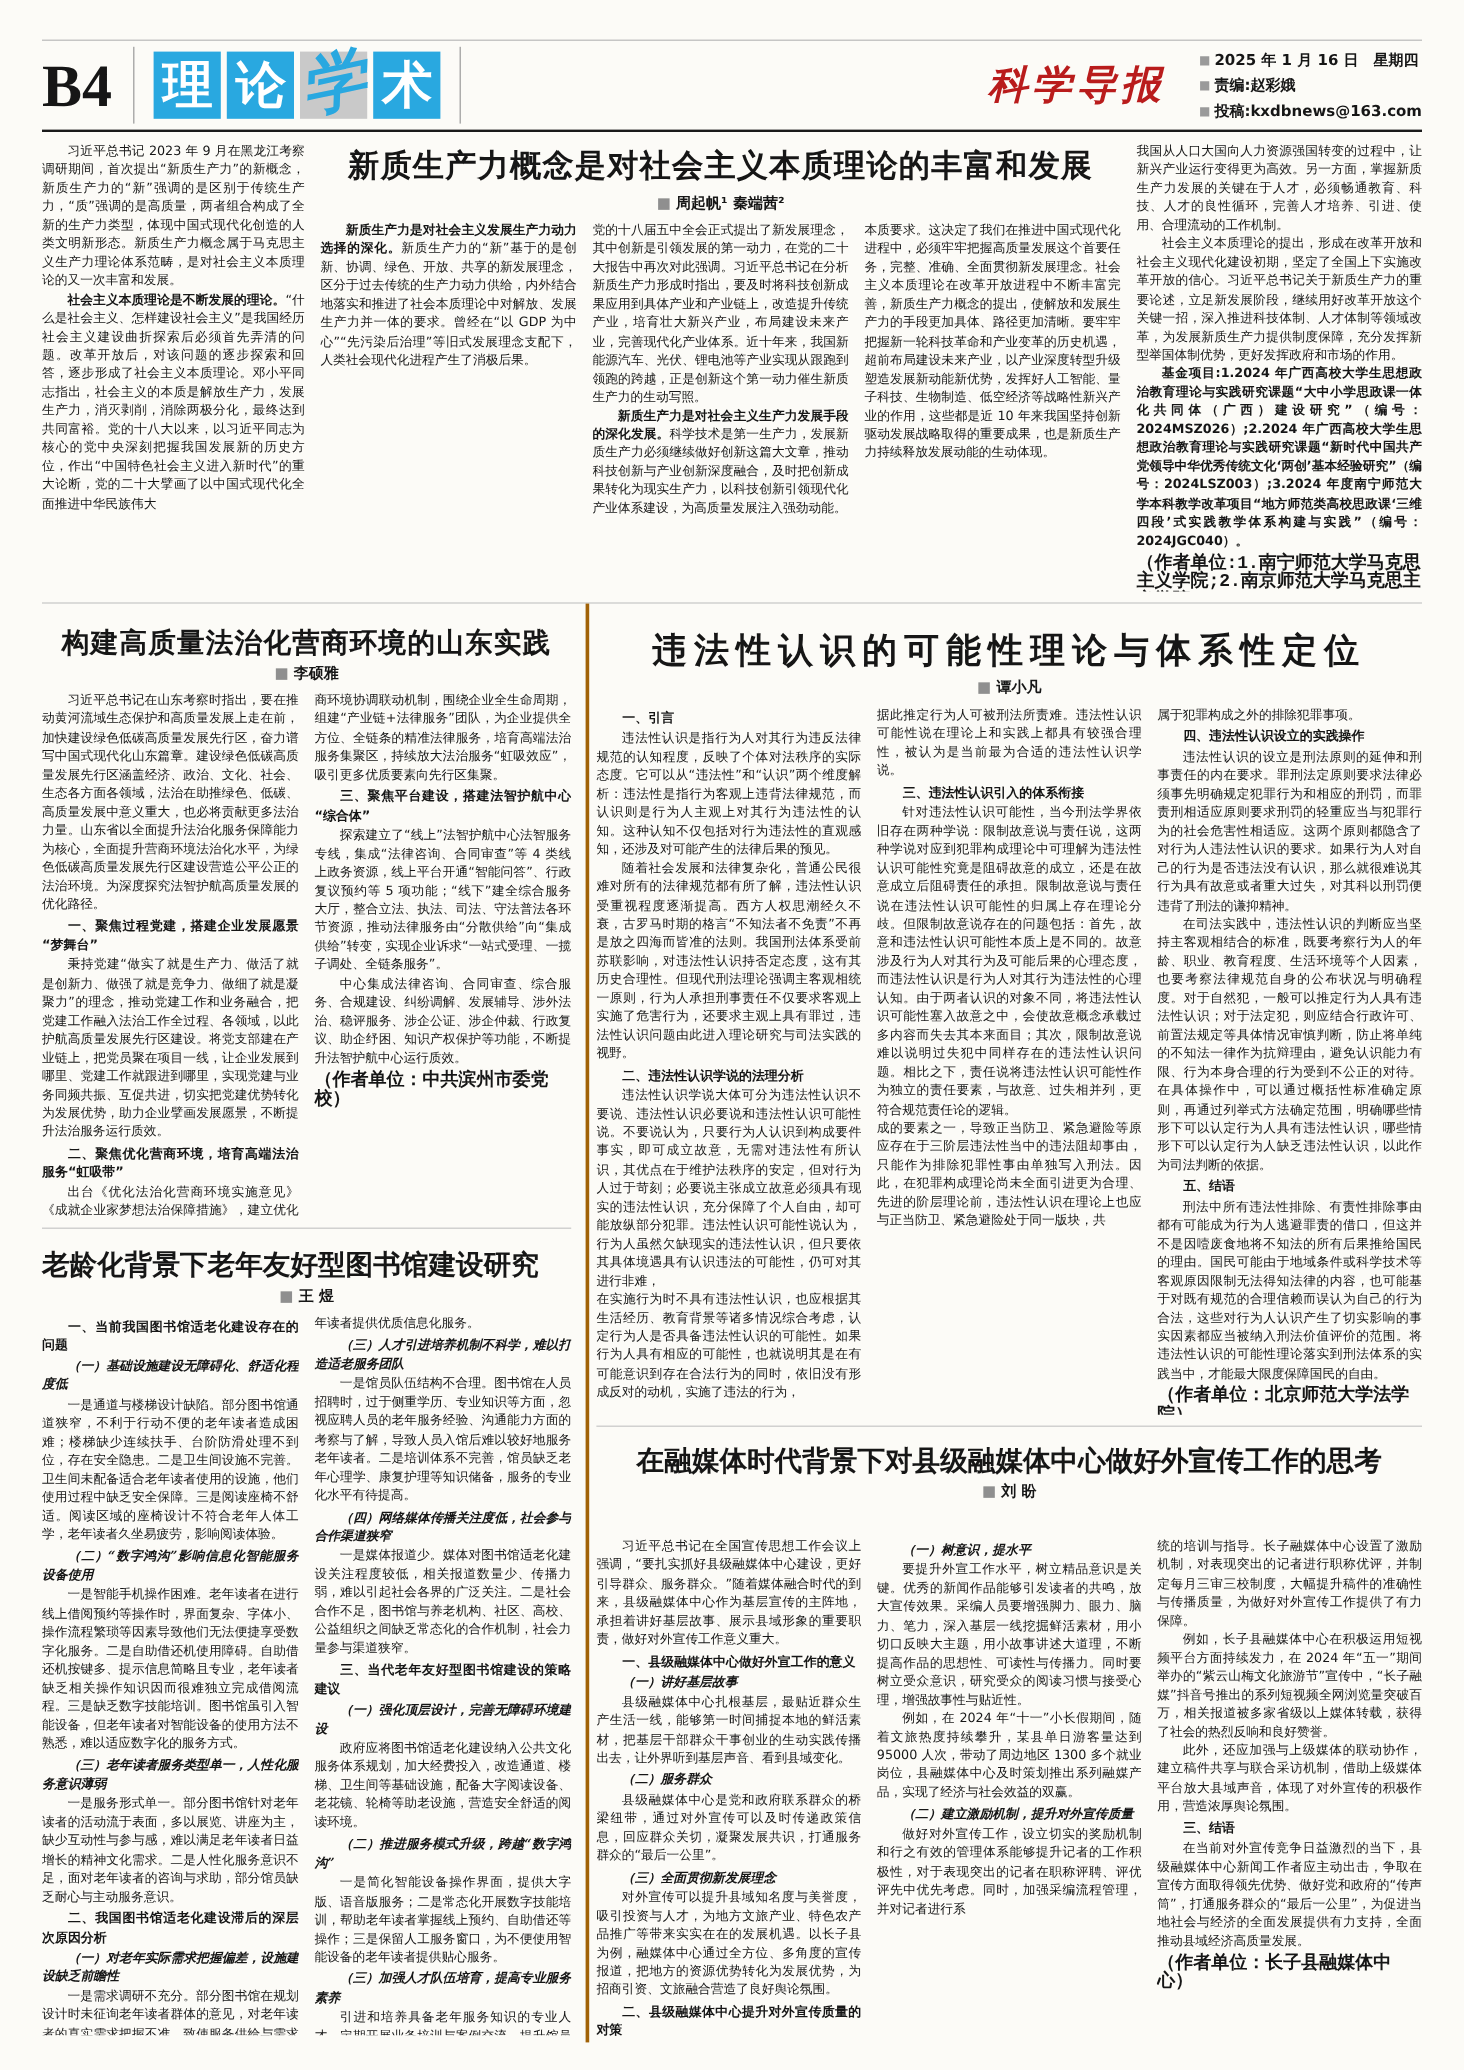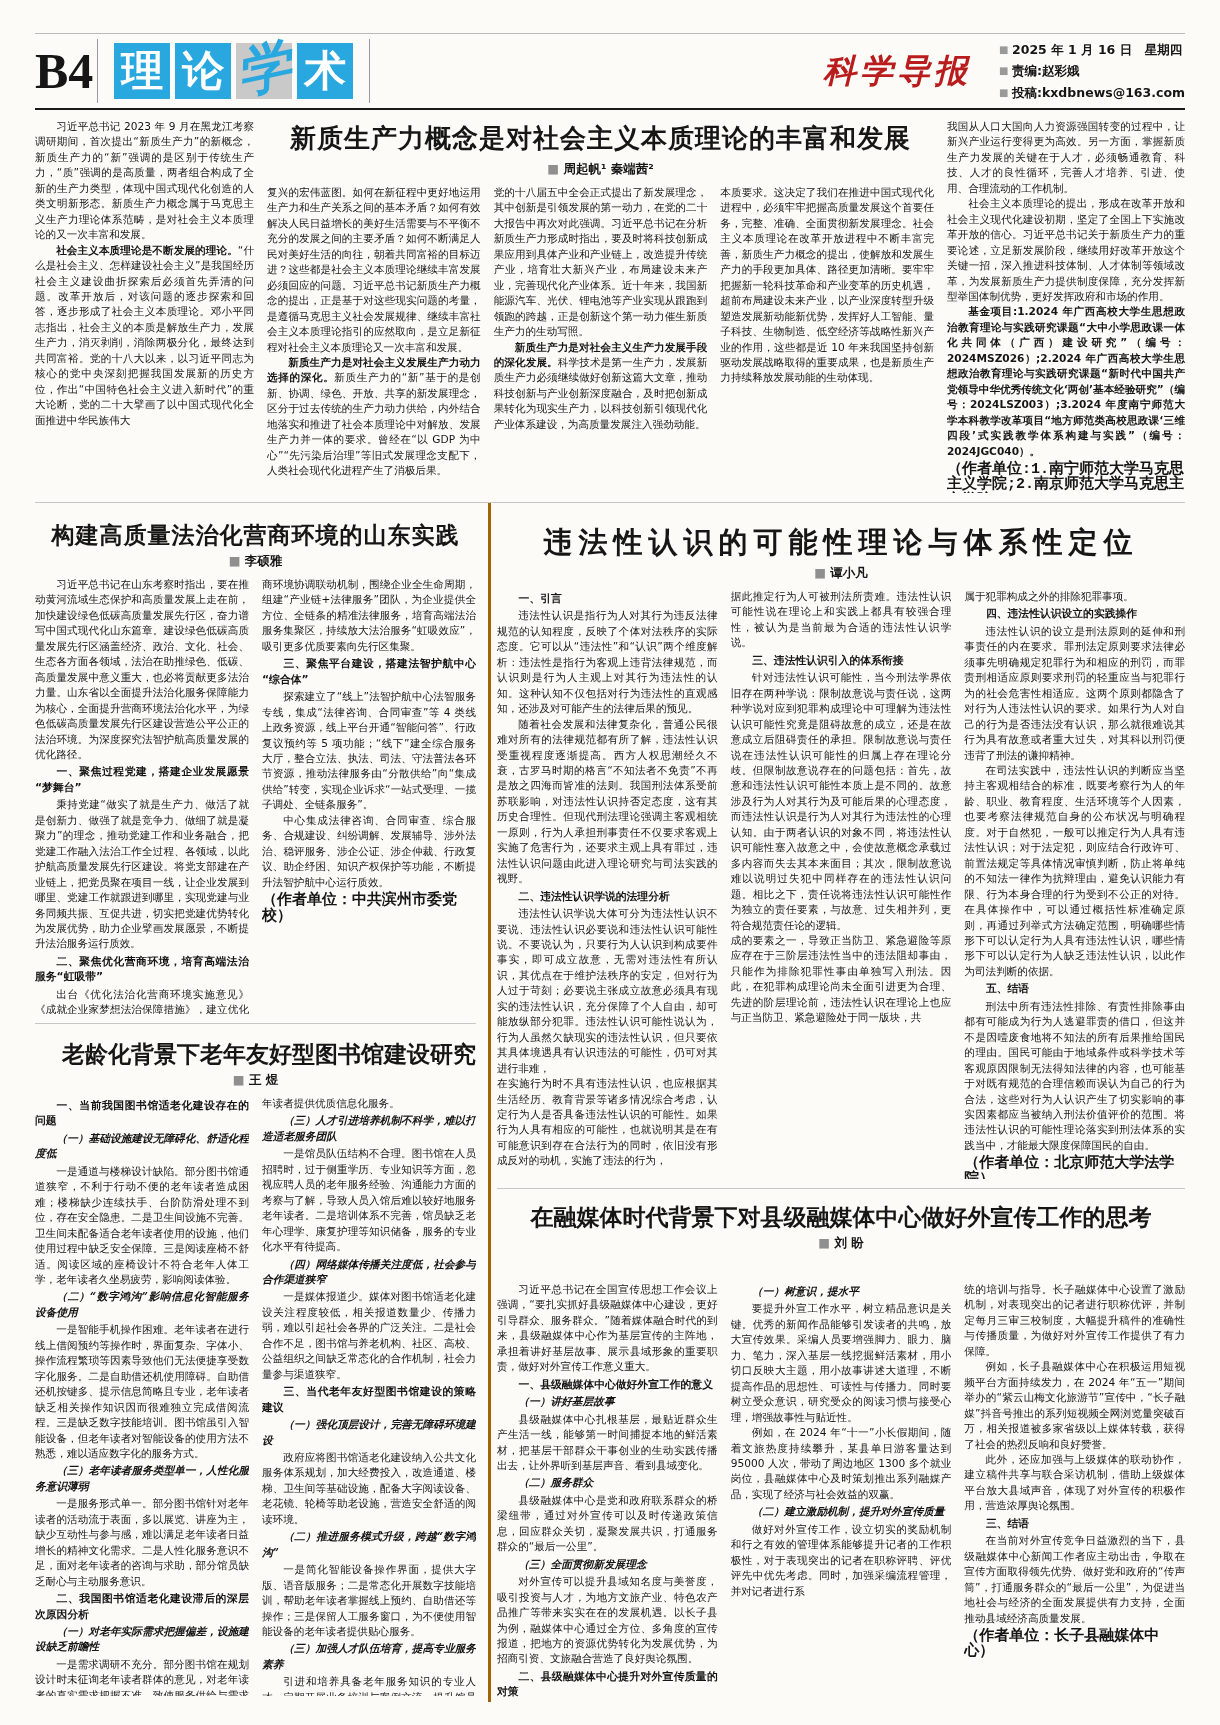--- a/index.html
+++ b/index.html
@@ -2,21 +2,21 @@
 <html lang="zh"><head>
 <meta charset="utf-8">
 <style>
   html,body{margin:0;padding:0;background:#e9e9e9;}
   .page{position:relative;width:1220px;height:1725px;margin:0 auto;background:#fcfbf7;
         color:#161616;font-family:"DejaVu Sans","Liberation Sans",sans-serif;
         box-sizing:border-box;padding:0 35px;overflow:hidden;}
   .topline{border-top:1px solid #b9b9b9;margin-top:33px;}
   .masthead{display:flex;align-items:center;height:74px;}
   .edition{font-family:"Liberation Serif","DejaVu Serif",serif;font-weight:700;
-           font-size:50px;line-height:1;margin-right:4px;}
+           font-size:50px;line-height:1;margin-right:18px;}
   .logoblock{display:flex;gap:5px;padding:0 16px;border-left:1px solid #9a9a9a;
              border-right:1px solid #9a9a9a;height:64px;align-items:center;}
   .lsq{width:56px;height:56px;background:#29a8e0;color:#fff;font-weight:700;font-size:42px;
        display:flex;align-items:center;justify-content:center;line-height:1;}
   .lsq.alt{background:#c9c9c9;color:#29a8e0;font-family:"DejaVu Serif",serif;
            font-style:italic;font-size:54px;overflow:visible;}
   .lsq.alt span{display:block;transform:rotate(-12deg) translateY(-3px);}
   .brand{margin-left:auto;color:#b91c1c;font-family:"DejaVu Serif","Liberation Serif",serif;
          font-style:italic;font-weight:700;font-size:33px;letter-spacing:4px;margin-right:28px;}
   .pubinfo{font-size:12.5px;font-weight:700;line-height:1.7;white-space:nowrap;}
@@ -45,21 +45,21 @@
   .a1 .rightcol{width:238px;overflow:hidden;}
 
   .hdiv{border-top:1px solid #c6c6c6;margin-top:9px;}
 
   .lower{display:flex;align-items:stretch;}
   .left-rail{width:441px;padding-right:12px;}
   .right-rail{flex:1;border-left:3px solid #a16207;padding-left:6px;min-width:0;}
 
   .h2line{font-size:23px;font-weight:700;text-align:center;margin:17px 0 2px;letter-spacing:1px;}
   .h3line{font-size:29px;font-weight:700;text-align:center;margin:20px 0 2px;letter-spacing:6px;}
-  .h4line{font-size:23px;font-weight:700;text-align:right;margin:15px 0 2px;}
+  .h4line{font-size:23px;font-weight:700;text-align:left;margin:15px 0 2px;}
   .h5line{font-size:23px;font-weight:700;text-align:center;margin:13px 0 2px;}
   .a2cols{height:437px;}
   .a3cols{height:590px;}
   .a4cols{height:600px;}
   .a5cols{height:420px;margin-top:30px;}
 </style>
 </head>
 <body>
 
 <div class="page">
@@ -89,21 +89,20 @@
   <article class="a1">
     <div class="side">
         <p class="bp">习近平总书记 2023 年 9 月在黑龙江考察调研期间，首次提出“新质生产力”的新概念，新质生产力的“新”强调的是区别于传统生产力，“质”强调的是高质量，两者组合构成了全新的生产力类型，体现中国式现代化创造的人类文明新形态。新质生产力概念属于马克思主义生产力理论体系范畴，是对社会主义本质理论的又一次丰富和发展。</p>
         <p class="bp"><b>社会主义本质理论是不断发展的理论。</b>“什么是社会主义、怎样建设社会主义”是我国经历社会主义建设曲折探索后必须首先弄清的问题。改革开放后，对该问题的逐步探索和回答，逐步形成了社会主义本质理论。邓小平同志指出，社会主义的本质是解放生产力，发展生产力，消灭剥削，消除两极分化，最终达到共同富裕。党的十八大以来，以习近平同志为核心的党中央深刻把握我国发展新的历史方位，作出“中国特色社会主义进入新时代”的重大论断，党的二十大擘画了以中国式现代化全面推进中华民族伟大</p>
       </div>
     <div class="center">
       <h1 class="h1line">新质生产力概念是对社会主义本质理论的丰富和发展</h1>
       <div class="byline">周起帆¹ 秦端茜²</div>
       <div class="cols">
         <div class="col">
-            <p class="bp noind">复兴的宏伟蓝图。如何在新征程中更好地运用生产力和生产关系之间的基本矛盾？如何有效解决人民日益增长的美好生活需要与不平衡不充分的发展之间的主要矛盾？如何不断满足人民对美好生活的向往，朝着共同富裕的目标迈进？这些都是社会主义本质理论继续丰富发展必须回应的问题。习近平总书记新质生产力概念的提出，正是基于对这些现实问题的考量，是遵循马克思主义社会发展规律、继续丰富社会主义本质理论指引的应然取向，是立足新征程对社会主义本质理论又一次丰富和发展。</p>
             <p class="bp"><b>新质生产力是对社会主义发展生产力动力选择的深化。</b>新质生产力的“新”基于的是创新、协调、绿色、开放、共享的新发展理念，区分于过去传统的生产力动力供给，内外结合地落实和推进了社会本质理论中对解放、发展生产力并一体的要求。曾经在“以 GDP 为中心”“先污染后治理”等旧式发展理念支配下，人类社会现代化进程产生了消极后果。</p>
           </div>
         <div class="col">
             <p class="bp noind">党的十八届五中全会正式提出了新发展理念，其中创新是引领发展的第一动力，在党的二十大报告中再次对此强调。习近平总书记在分析新质生产力形成时指出，要及时将科技创新成果应用到具体产业和产业链上，改造提升传统产业，培育壮大新兴产业，布局建设未来产业，完善现代化产业体系。近十年来，我国新能源汽车、光伏、锂电池等产业实现从跟跑到领跑的跨越，正是创新这个第一动力催生新质生产力的生动写照。</p>
             <p class="bp"><b>新质生产力是对社会主义生产力发展手段的深化发展。</b>科学技术是第一生产力，发展新质生产力必须继续做好创新这篇大文章，推动科技创新与产业创新深度融合，及时把创新成果转化为现实生产力，以科技创新引领现代化产业体系建设，为高质量发展注入强劲动能。</p>
           </div>
         <div class="col">
             <p class="bp noind">本质要求。这决定了我们在推进中国式现代化进程中，必须牢牢把握高质量发展这个首要任务，完整、准确、全面贯彻新发展理念。社会主义本质理论在改革开放进程中不断丰富完善，新质生产力概念的提出，使解放和发展生产力的手段更加具体、路径更加清晰。要牢牢把握新一轮科技革命和产业变革的历史机遇，超前布局建设未来产业，以产业深度转型升级塑造发展新动能新优势，发挥好人工智能、量子科技、生物制造、低空经济等战略性新兴产业的作用，这些都是近 10 年来我国坚持创新驱动发展战略取得的重要成果，也是新质生产力持续释放发展动能的生动体现。</p>
           </div>
       </div>

